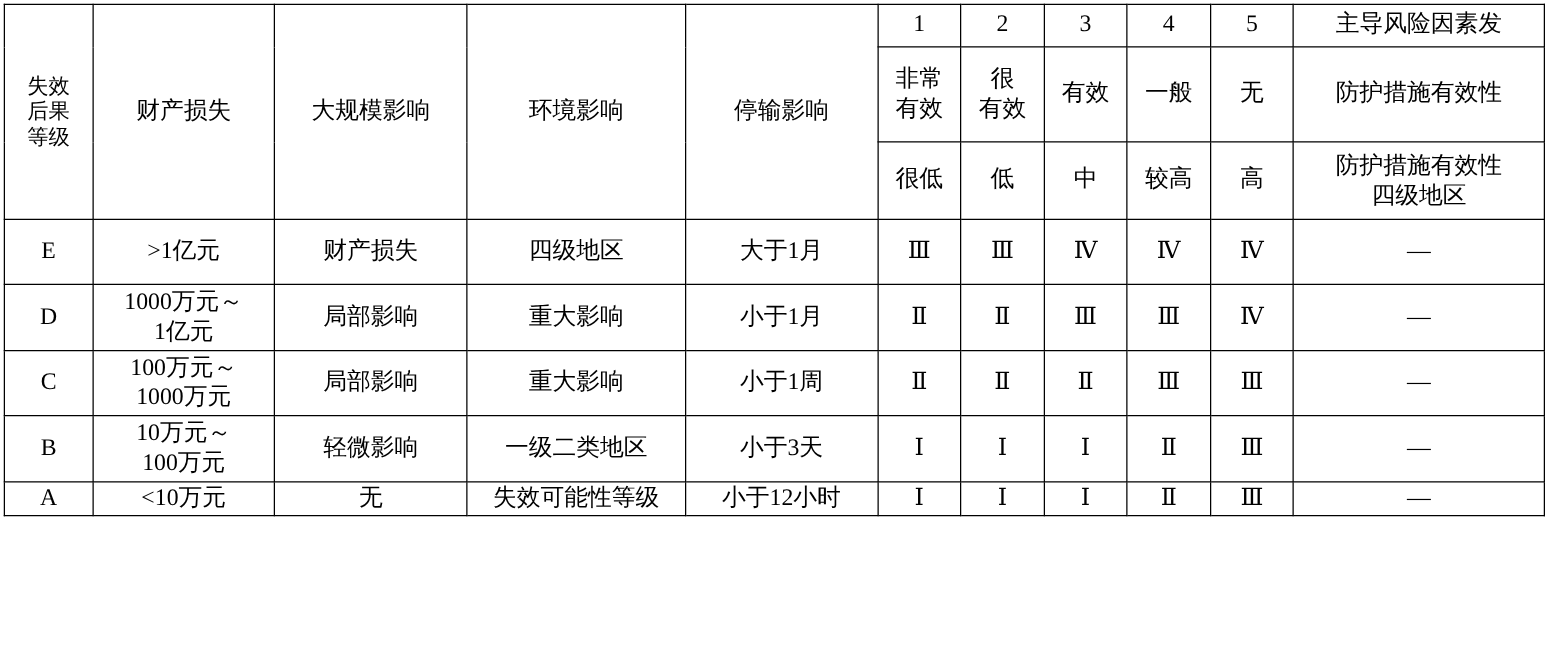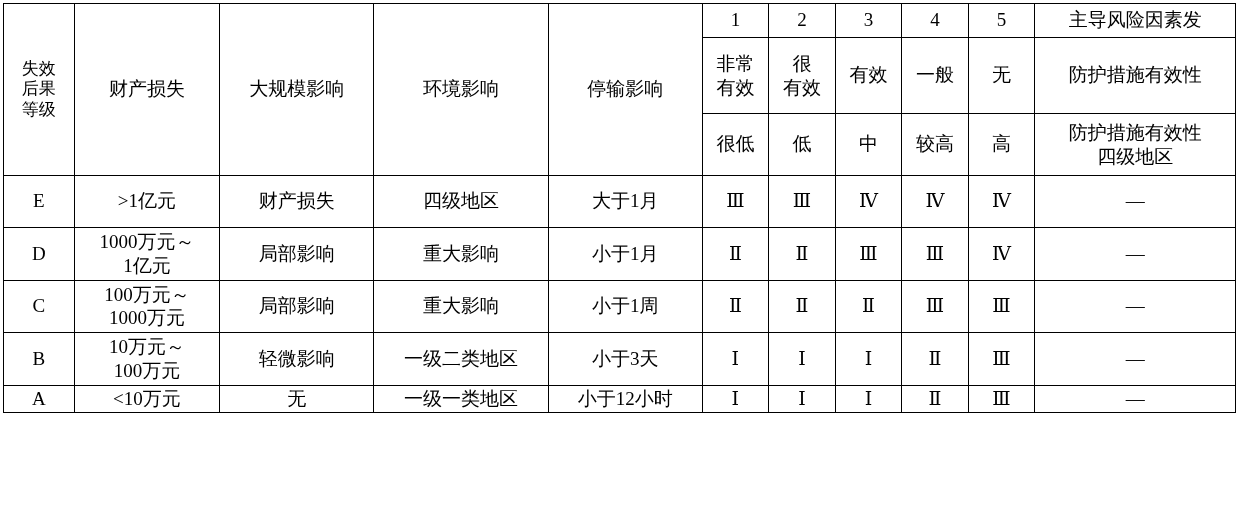--- a/index.html
+++ b/index.html
@@ -200,21 +200,21 @@
         <td class="roman">Ⅱ</td>
         <td class="roman">Ⅲ</td>
         <td class="dash">—</td>
       </tr>
       <tr>
         <td>A</td>
         <td class="vstack">
           <span>&lt;10万元</span>
         </td>
         <td>无</td>
-        <td>一级一类地区</td>
+        <td>失效可能性等级</td>
         <td>小于12小时</td>
         <td class="roman">Ⅰ</td>
         <td class="roman">Ⅰ</td>
         <td class="roman">Ⅰ</td>
         <td class="roman">Ⅱ</td>
         <td class="roman">Ⅲ</td>
         <td class="dash">—</td>
       </tr>
     </tbody>
   </table>

